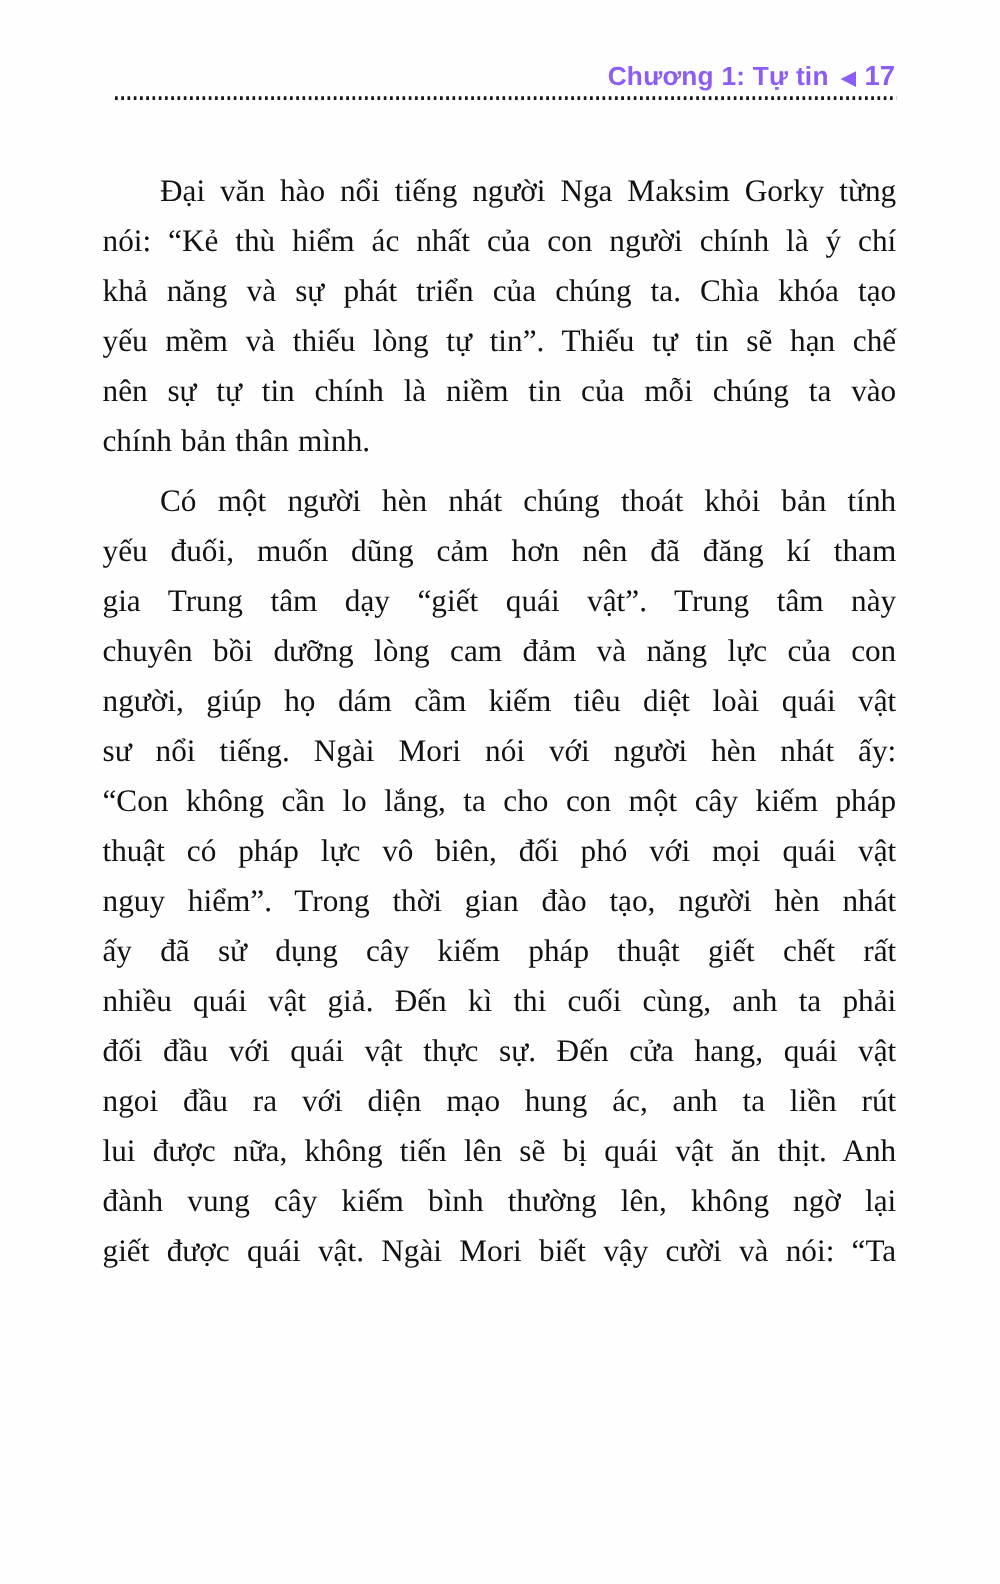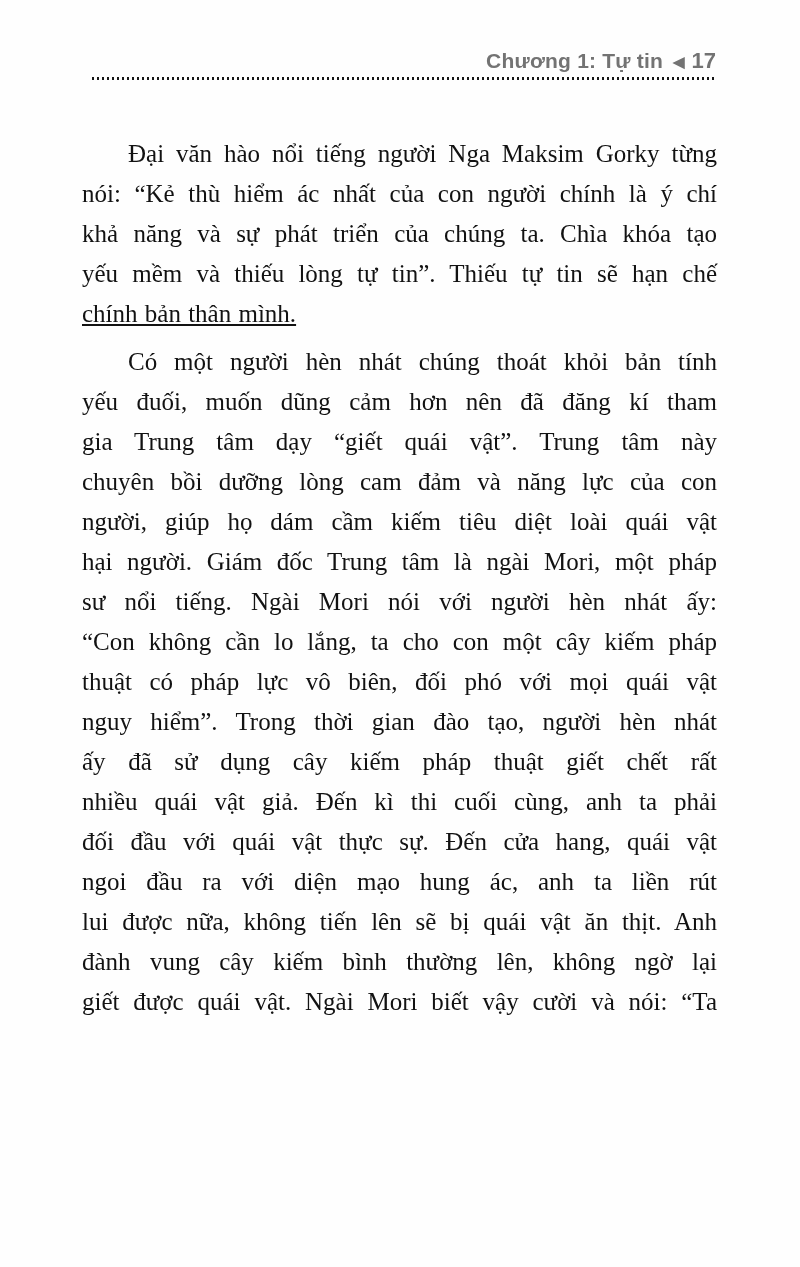--- a/index.html
+++ b/index.html
@@ -20,21 +20,21 @@
   .running-header {
     position: absolute;
     top: 48px;
     left: 92px;
     right: 84px;
     text-align: right;
     font-family: "Liberation Sans", sans-serif;
     font-weight: 700;
     font-size: 21px;
     line-height: 26px;
-    color: #737373;
+    color: #8b5cf6;
     white-space: nowrap;
   }
   .running-header .chapter { letter-spacing: 0.2px; }
   .running-header .marker {
     font-size: 15px;
     margin: 0 7px 0 10px;
     position: relative;
     top: -1px;
   }
   .running-header .pagenum { font-size: 22px; }
@@ -63,50 +63,50 @@
   .paragraph { margin: 0; }
   .paragraph + .paragraph { margin-top: 8px; }
   .line {
     font-size: 25px;
     line-height: 40px;
     text-align: justify;
     text-align-last: justify;
     word-spacing: 1px;
   }
   .line.first { text-indent: 46px; }
-  .line.para-end { text-align-last: left; text-decoration: underline; }
+  .line.para-end { text-align-last: left; }
 </style>
 </head>
 <body>
 
 <div class="page">
 
   <div class="running-header">
     <span class="chapter">Chương 1: Tự tin</span><span class="marker">◀</span><span class="pagenum">17</span>
   </div>
 
   <div class="dotted-rule"></div>
 
   <div class="body-text">
 
     <div class="paragraph">
       <div class="line first">Đại văn hào nổi tiếng người Nga Maksim Gorky từng</div>
       <div class="line">nói: “Kẻ thù hiểm ác nhất của con người chính là ý chí</div>
       <div class="line">khả năng và sự phát triển của chúng ta. Chìa khóa tạo</div>
       <div class="line">yếu mềm và thiếu lòng tự tin”. Thiếu tự tin sẽ hạn chế</div>
+      <div class="line">nên sự tự tin chính là niềm tin của mỗi chúng ta vào</div>
       <div class="line para-end">chính bản thân mình.</div>
     </div>
 
     <div class="paragraph">
       <div class="line first">Có một người hèn nhát chúng thoát khỏi bản tính</div>
       <div class="line">yếu đuối, muốn dũng cảm hơn nên đã đăng kí tham</div>
       <div class="line">gia Trung tâm dạy “giết quái vật”. Trung tâm này</div>
       <div class="line">chuyên bồi dưỡng lòng cam đảm và năng lực của con</div>
       <div class="line">người, giúp họ dám cầm kiếm tiêu diệt loài quái vật</div>
-      <div class="line">hại người. Giám đốc Trung tâm là ngài Mori, một pháp</div>
       <div class="line">sư nổi tiếng. Ngài Mori nói với người hèn nhát ấy:</div>
       <div class="line">“Con không cần lo lắng, ta cho con một cây kiếm pháp</div>
       <div class="line">thuật có pháp lực vô biên, đối phó với mọi quái vật</div>
       <div class="line">nguy hiểm”. Trong thời gian đào tạo, người hèn nhát</div>
       <div class="line">ấy đã sử dụng cây kiếm pháp thuật giết chết rất</div>
       <div class="line">nhiều quái vật giả. Đến kì thi cuối cùng, anh ta phải</div>
       <div class="line">đối đầu với quái vật thực sự. Đến cửa hang, quái vật</div>
       <div class="line">ngoi đầu ra với diện mạo hung ác, anh ta liền rút</div>
       <div class="line">lui được nữa, không tiến lên sẽ bị quái vật ăn thịt. Anh</div>
       <div class="line">đành vung cây kiếm bình thường lên, không ngờ lại</div>

